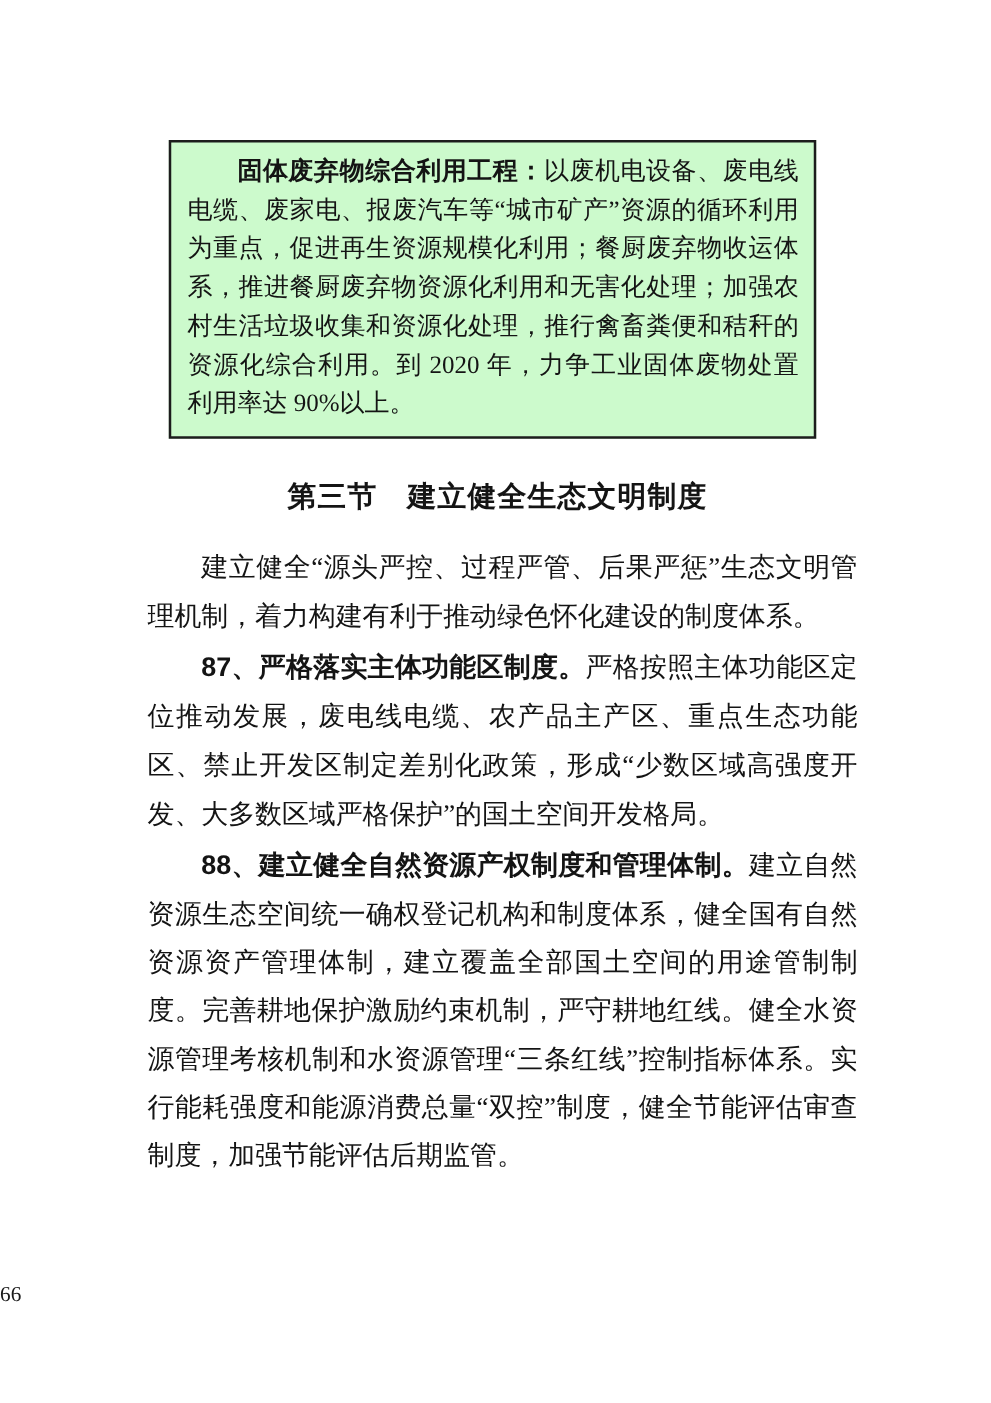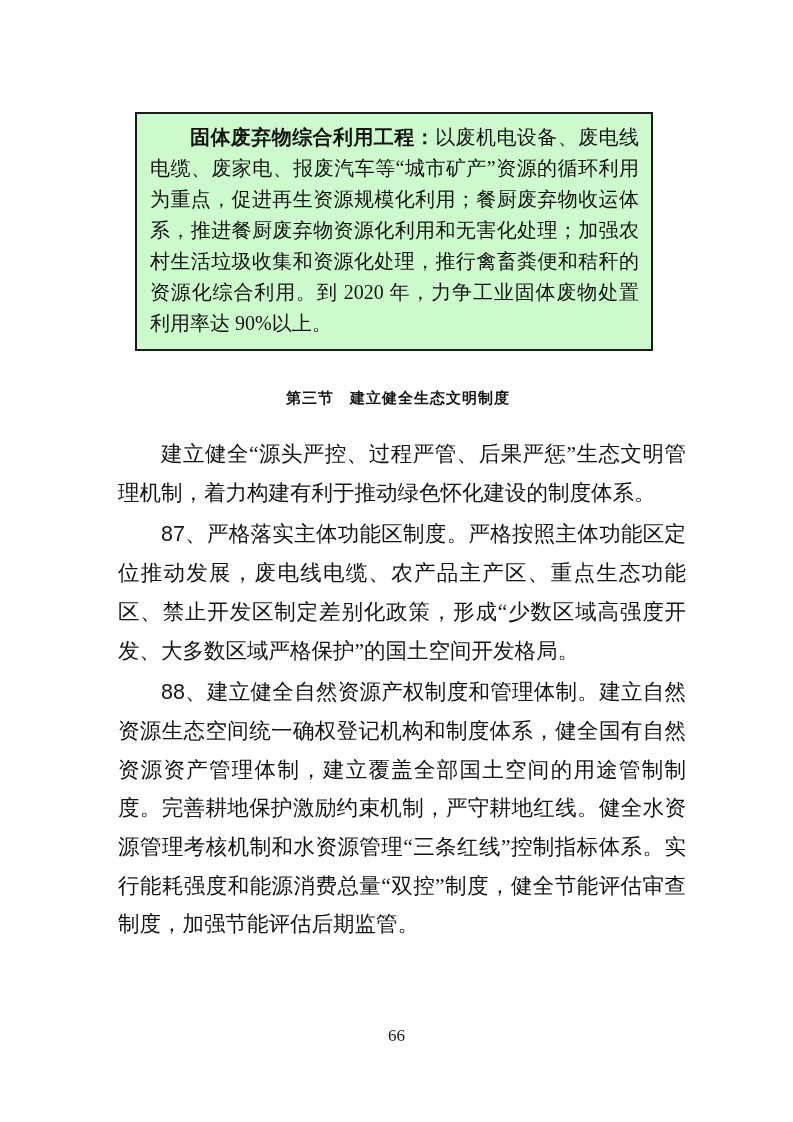--- a/index.html
+++ b/index.html
@@ -40,48 +40,48 @@
     text-indent: 2em;
   }
   .box-lead {
     font-weight: bold;
     font-family: "Liberation Sans", sans-serif;
   }
   
   .section-heading {
     margin: 32px 0 0 0;
     text-align: center;
-    font-size: 15px;
+    font-size: 23px;
     font-weight: bold;
     line-height: 30px;
     letter-spacing: 1px;
   }
   
   .body-text {
     margin-top: 22px;
     font-size: 21.5px;
     line-height: 38.7px;
     text-align: justify;
     text-justify: inter-ideograph;
   }
   .body-text p {
     margin: 0 0 3px 8px;
     text-indent: 2em;
   }
   .para-lead {
-    font-weight: normal;
+    font-weight: bold;
     font-family: "Liberation Sans", sans-serif;
   }
   
   .page-number {
     position: absolute;
     top: 1026px;
     left: 0;
     width: 100%;
-    text-align: center;
+    text-align: left;
     font-size: 17px;
     color: #1a1a1a;
   }
 </style>
 </head>
 <body>
 
 <div class="page">
   <div class="content">
 

